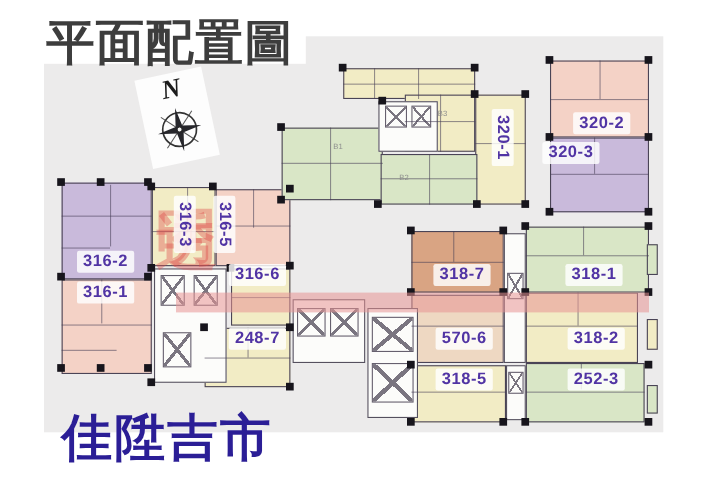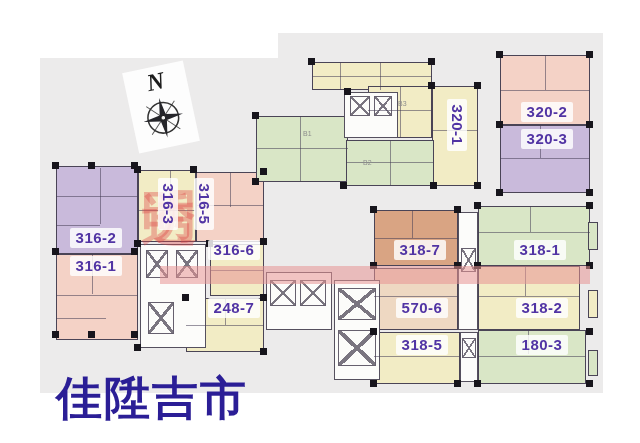--- a/index.html
+++ b/index.html
@@ -161,20 +161,21 @@
       <div class="col" style="left: 586px; top: 262px;"></div>
       <div class="col" style="left: 370px; top: 328px;"></div>
       <div class="col" style="left: 586px; top: 328px;"></div>
       <div class="col" style="left: 370px; top: 380px;"></div>
       <div class="col" style="left: 454px; top: 380px;"></div>
       <div class="col" style="left: 474px; top: 380px;"></div>
       <div class="col" style="left: 586px; top: 380px;"></div>
     </div>
 
   <div class="title-block"></div>
+  <div class="page-title">平面配置圖</div>
 
   <div class="compass-card">
     <span class="compass-n">N</span>
     <svg width="46" height="46" viewBox="0 0 48 48">
       <line x1="9" y1="9" x2="39" y2="39" stroke="#555" stroke-width="1"></line>
       <line x1="39" y1="9" x2="9" y2="39" stroke="#555" stroke-width="1"></line>
       <circle cx="24" cy="24" r="16" fill="none" stroke="#333" stroke-width="1.6"></circle>
       <polygon points="24,3 27.2,20.8 45,24 27.2,27.2 24,45 20.8,27.2 3,24 20.8,20.8" fill="#26262b"></polygon>
       <circle cx="24" cy="24" r="2.4" fill="#f2f2f2" stroke="#222" stroke-width="1"></circle>
     </svg>
@@ -188,22 +189,22 @@
   <span class="corelab" style="left:398px;top:100px">B3</span>
 
   <div class="ulab" style="left:70px;top:228px">316-2</div>
   <div class="ulab" style="left:70px;top:256px">316-1</div>
   <div class="ulab vlab" style="left:142px;top:194px">316-3</div>
   <div class="ulab vlab" style="left:178px;top:194px">316-5</div>
   <div class="ulab" style="left:208px;top:240px">316-6</div>
   <div class="ulab" style="left:208px;top:298px">248-7</div>
   <div class="ulab vlab" style="left:431px;top:115px">320-1</div>
   <div class="ulab" style="left:521px;top:102px">320-2</div>
-  <div class="ulab" style="left:521px;top:129px">320-3</div>
+  <div class="ulab" style="left:493px;top:129px">320-3</div>
   <div class="ulab" style="left:394px;top:240px">318-7</div>
   <div class="ulab" style="left:514px;top:240px">318-1</div>
   <div class="ulab" style="left:396px;top:298px">570-6</div>
   <div class="ulab" style="left:516px;top:298px">318-2</div>
   <div class="ulab" style="left:396px;top:335px">318-5</div>
-  <div class="ulab" style="left:516px;top:335px">180-3</div>
+  <div class="ulab" style="left:516px;top:335px">252-3</div>
 
   <div class="project-name">佳陞吉市</div>
 </div>
 
 </body></html>

